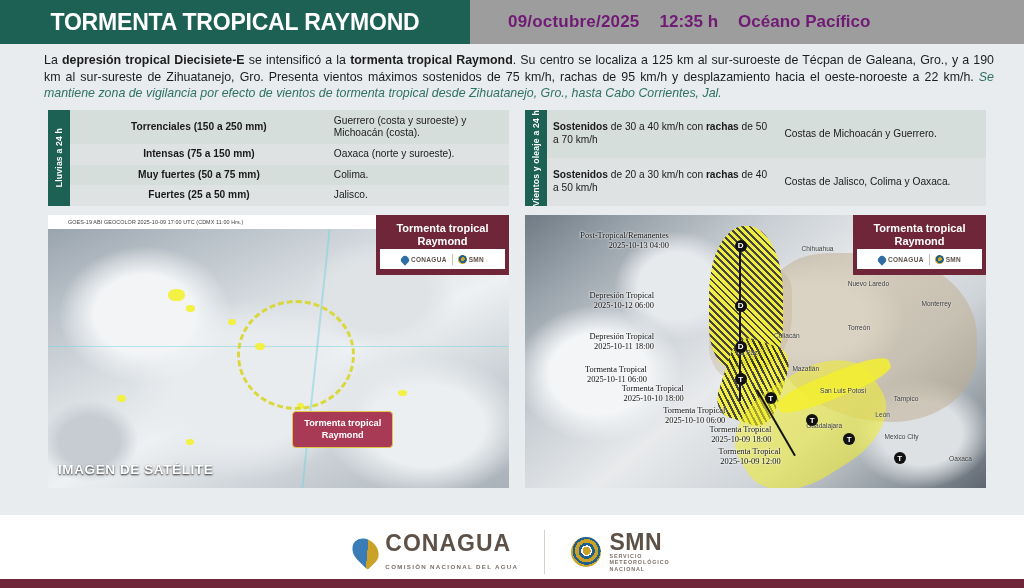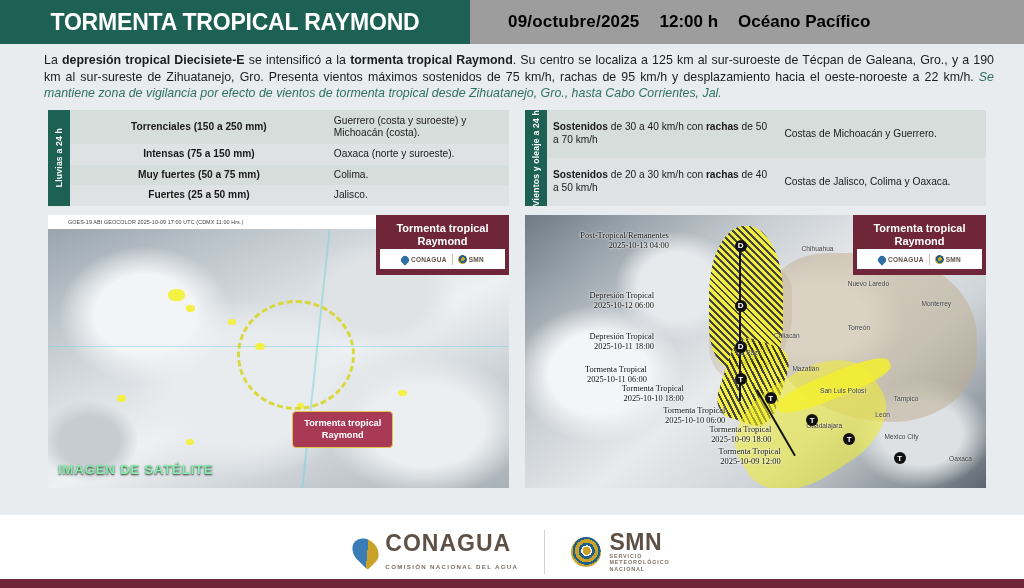--- a/index.html
+++ b/index.html
@@ -12,21 +12,21 @@
   .page{position:relative;width:1024px;height:588px;background:#e8ecef;}
 
   
   .header{display:flex;height:44px;width:100%;}
   .header-title{
     background:#1d6154;color:#ffffff;
     flex:0 0 470px;display:flex;align-items:center;justify-content:center;
     font-size:23px;font-weight:bold;letter-spacing:-0.2px;
   }
   .header-meta{
-    background:#9d9d9d;color:#000000;flex:1;
+    background:#9d9d9d;color:#701a75;flex:1;
     display:flex;align-items:center;padding-left:38px;gap:20px;
     font-size:17px;font-weight:bold;
   }
   .header-meta .datetime{letter-spacing:.2px;}
 
   
   .intro{
     padding:8px 30px 4px 44px;
     font-size:12.4px;line-height:16.6px;color:#1c1c1c;
     text-align:justify;
@@ -59,21 +59,21 @@
   .lluvias table.data td.c1{width:56%;}
   .vientos table.data td.c1{width:50%;}
   .vientos td.c1{font-weight:normal;}
   .vientos td.c1 b{font-weight:bold;}
   .sep{border-left:2px solid #ffffff;}
 
   
   .panels{display:flex;gap:16px;padding:9px 38px 0 48px;}
   .panel{position:relative;flex:1;height:273px;overflow:hidden;background:#2b3138;}
   .panel .caption{
-    position:absolute;left:10px;bottom:11px;color:#86efac;
+    position:absolute;left:10px;bottom:11px;color:#ffffff;
     font-size:13.5px;font-weight:bold;letter-spacing:.6px;
     text-shadow:0 1px 2px rgba(0,0,0,.85);z-index:6;
   }
   .badge{
     position:absolute;top:0;right:0;z-index:7;width:125px;background:#6f2639;
     color:#fff;text-align:center;font-size:11px;font-weight:bold;
     padding:7px 4px 6px;line-height:13.5px;
   }
   .badge-logos{
     background:#ffffff;padding:4px 2px 3px;display:flex;align-items:center;
@@ -174,21 +174,21 @@
 </style>
 </head>
 <body>
 
 <div class="page">
 
   <div class="header">
     <div class="header-title">TORMENTA TROPICAL RAYMOND</div>
     <div class="header-meta">
       <span class="datetime">09/octubre/2025</span>
-      <span>12:00 h</span>
+      <span>12:35 h</span>
       <span>Océano Pacífico</span>
     </div>
   </div>
 
   <div class="intro">
     <span>La </span><b>depresión tropical Diecisiete-E</b><span> se intensificó a la </span><b>tormenta tropical Raymond</b><span>. Su centro se localiza a 125 km al sur-suroeste de Técpan de Galeana, Gro., y a 190 km al sur-sureste de Zihuatanejo, Gro. Presenta vientos máximos sostenidos de 75 km/h, rachas de 95 km/h y desplazamiento hacia el oeste-noroeste a 22 km/h. </span><span class="warn">Se mantiene zona de vigilancia por efecto de vientos de tormenta tropical desde Zihuatanejo, Gro., hasta Cabo Corrientes, Jal.</span>
   </div>
 
   <div class="tables">
 

